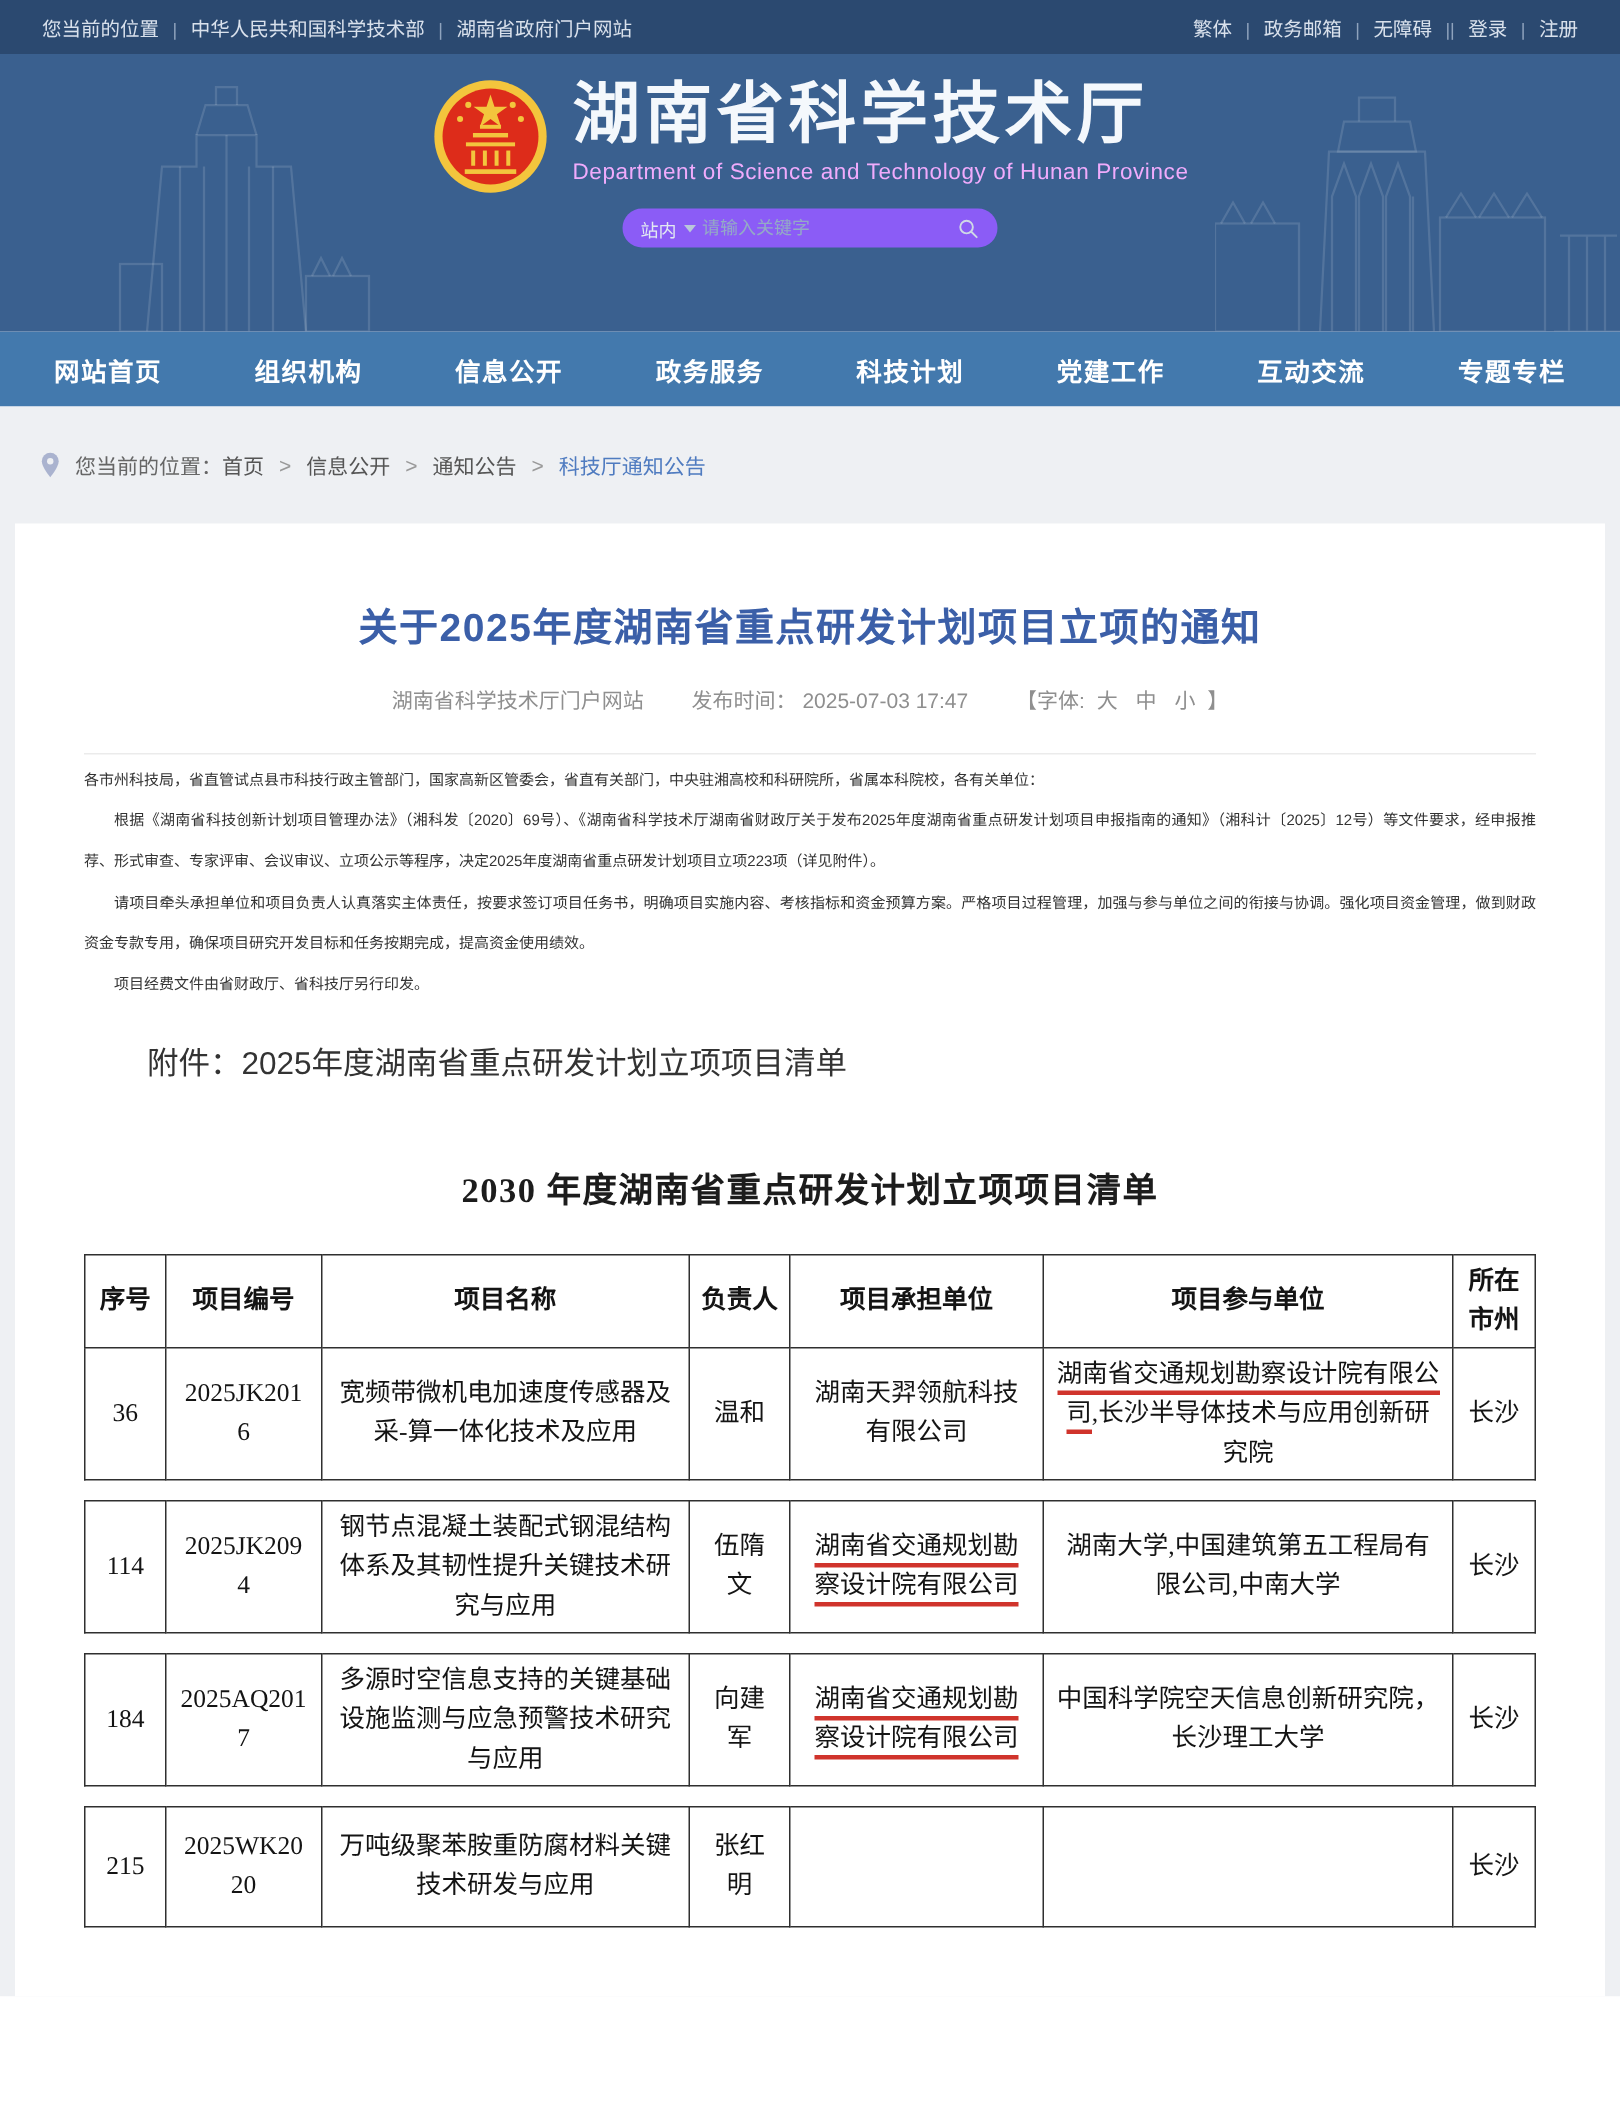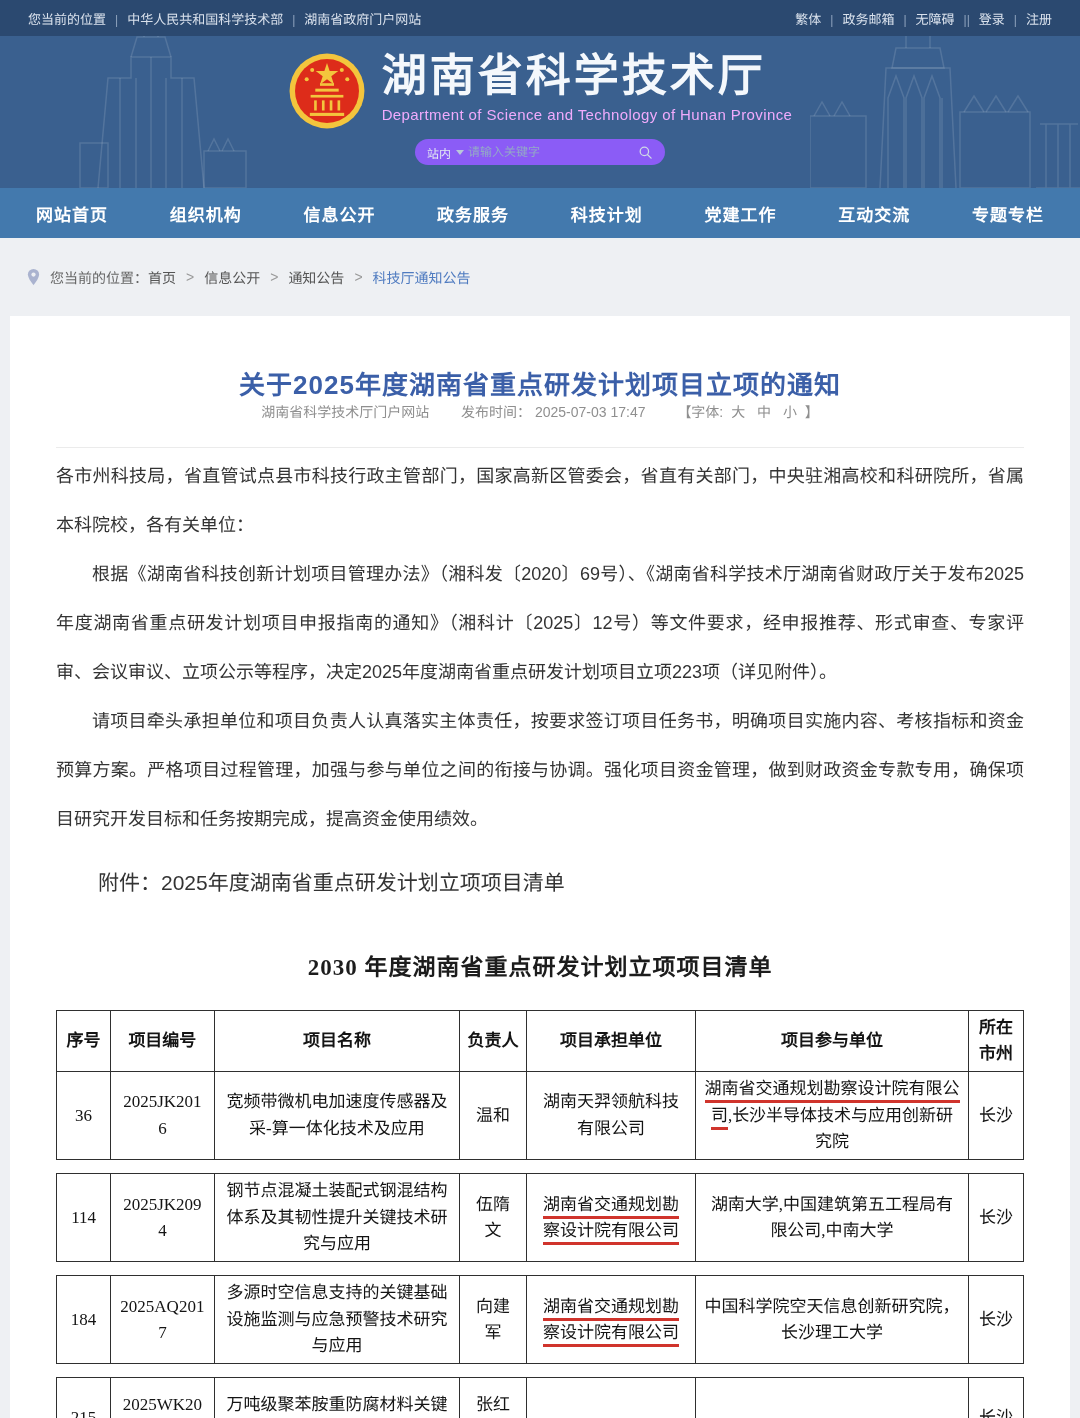--- a/index.html
+++ b/index.html
@@ -6,21 +6,21 @@
   html,body { background:#fff; }
   body { width:1080px; margin:0 auto; font-family:"Liberation Sans","DejaVu Sans",sans-serif; }
 
   
   .topbar { background:var(--topbar_bg,#2b4970); height:36px; display:flex; align-items:center;
             justify-content:space-between; padding:0 28px; font-size:13px; color:#d9e1ec; position:relative; z-index:3; }
   .topbar a { color:#d9e1ec; text-decoration:none; }
   .tb-sep { color:#8fa3bd; margin:0 9px; font-size:12px; }
 
   
-  .header { height:152px; background:var(--header_bg,#3a608f); position:relative; overflow:hidden; }
+  .header { height:185px; background:var(--header_bg,#3a608f); position:relative; overflow:hidden; }
   .bldg { position:absolute; bottom:0; pointer-events:none; }
   .bldg-left { left:36px; }
   .bldg-right { right:-20px; }
   .header-inner { position:relative; z-index:2; display:flex; justify-content:center; align-items:flex-start; padding-top:16px; }
   .emblem { width:78px; height:78px; margin-right:16px; flex:0 0 auto; }
   .site-title { font-size:45px; font-weight:bold; color:#f4f8fc; letter-spacing:3px; line-height:1.05; }
   .site-subtitle { font-size:15px; color:#f0abfc; letter-spacing:0.4px; margin-top:7px; }
   .searchbar { position:absolute; z-index:2; left:50%; transform:translateX(-50%); top:103px;
                width:250px; height:26px; background:#8b5cf6; border-radius:13px;
                display:flex; align-items:center; padding:0 12px; }
@@ -41,27 +41,27 @@
   .band { background:var(--band_bg,#eef0f3); }
   .breadcrumb { height:78px; display:flex; align-items:center; padding:0 26px; font-size:14px; color:#666; }
   .breadcrumb .pin { width:15px; height:18px; margin-right:9px; flex:0 0 auto; }
   .breadcrumb a { color:#555; text-decoration:none; }
   .breadcrumb a.current { color:var(--link_blue,#4f7bc0); }
   .crumb-sep { color:#999; margin:0 10px; }
 
   .card { margin:0 10px; background:#fff; padding:48px 46px 46px; }
 
   .article-title { text-align:center; color:var(--title_blue,#3b5fa8); font-size:26px; font-weight:600; letter-spacing:1px; }
-  .meta { text-align:center; color:#8f8f8f; font-size:14px;
+  .meta { margin-top:22px; text-align:center; color:#8f8f8f; font-size:14px;
           padding-bottom:26px; border-bottom:1px solid #ebebeb; }
   .meta .m-item { margin:0 14px; }
   .font-size-link { cursor:pointer; margin:0 4px; color:#8f8f8f; text-decoration:none; }
 
   .doc-number { text-align:center; margin-top:28px; font-size:15.5px; color:#333; }
-  .body-text { margin-top:4px; font-size:18px; color:#333; line-height:2.72; text-align:justify; }
+  .body-text { margin-top:4px; font-size:10px; color:#333; line-height:2.72; text-align:justify; }
   .body-text p { margin:0; }
   .p-indent { text-indent:2em; }
   .attach-line { margin-top:22px; text-indent:2em; font-size:21px; color:#333; }
 
   
   .att-title { margin-top:52px; text-align:center; font-family:"Liberation Serif","DejaVu Serif",serif;
                font-weight:bold; font-size:23px; color:#1c1c1c; letter-spacing:1px; }
   .att-tables { margin-top:28px; }
   table.att-table { width:100%; border-collapse:collapse; table-layout:fixed;
                     font-family:"Liberation Serif","DejaVu Serif",serif; color:#141414; }
@@ -195,20 +195,21 @@
         <a href="#" class="font-size-link">小</a>
         <span>】</span>
       </span>
     </div>
 
 
     <div class="body-text">
       <p>各市州科技局，省直管试点县市科技行政主管部门，国家高新区管委会，省直有关部门，中央驻湘高校和科研院所，省属本科院校，各有关单位：</p>
       <p class="p-indent">根据《湖南省科技创新计划项目管理办法》（湘科发〔2020〕69号）、《湖南省科学技术厅湖南省财政厅关于发布2025年度湖南省重点研发计划项目申报指南的通知》（湘科计〔2025〕12号）等文件要求，经申报推荐、形式审查、专家评审、会议审议、立项公示等程序，决定2025年度湖南省重点研发计划项目立项223项（详见附件）。</p>
       <p class="p-indent">请项目牵头承担单位和项目负责人认真落实主体责任，按要求签订项目任务书，明确项目实施内容、考核指标和资金预算方案。严格项目过程管理，加强与参与单位之间的衔接与协调。强化项目资金管理，做到财政资金专款专用，确保项目研究开发目标和任务按期完成，提高资金使用绩效。</p>
+      <p class="p-indent">项目经费文件由省财政厅、省科技厅另行印发。</p>
     </div>
 
     <p class="attach-line">附件：2025年度湖南省重点研发计划立项项目清单</p>
 
     <h2 class="att-title">2030 年度湖南省重点研发计划立项项目清单</h2>
 
     <div class="att-tables">
         <table class="att-table">
           <colgroup>
             <col style="width: 5.6%;">

